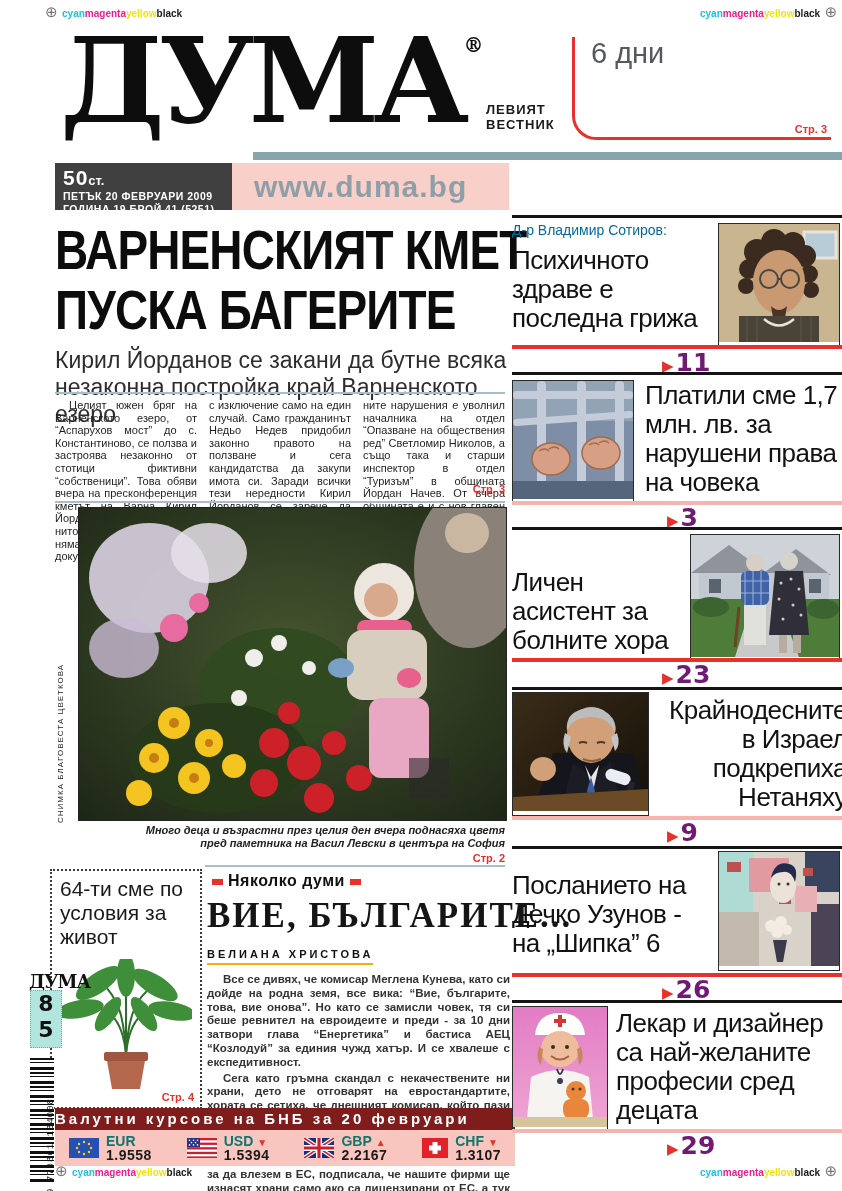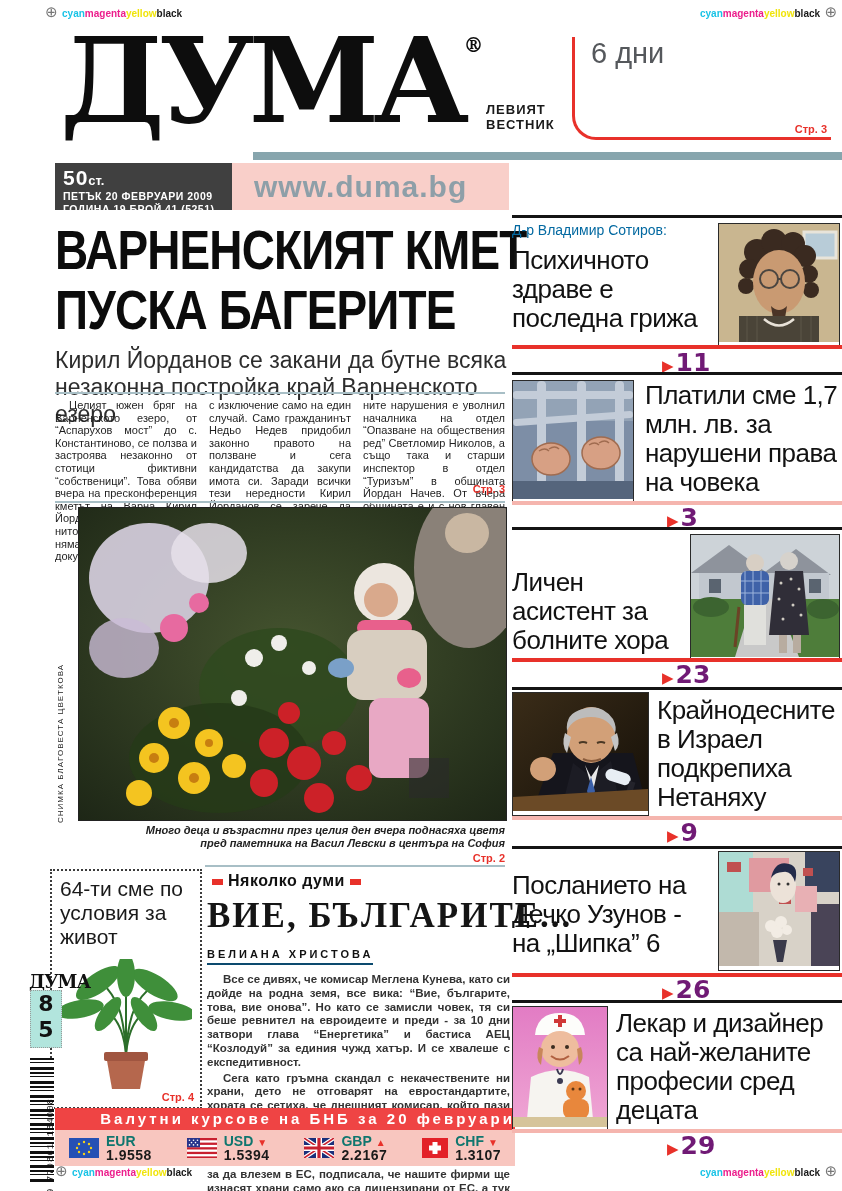--- a/index.html
+++ b/index.html
@@ -54,27 +54,27 @@
   .minilogo{font-family:"DejaVu Serif",serif;font-weight:900;font-size:18px;letter-spacing:-1px;}
   .numbox{background:#b2e5dd;border:1.5px dotted #9a9a9a;text-align:center;}
   .numbox div{font-size:22px;font-weight:bold;line-height:26px;font-family:"DejaVu Sans",sans-serif;}
   .barcode{background:repeating-linear-gradient(to bottom,#111 0 2px,#fff 2px 4px,#111 4px 5px,#fff 5px 9px,#111 9px 12px,#fff 12px 14px);}
   .bcnum{font-family:"Liberation Mono",monospace;font-size:9px;letter-spacing:1px;
          transform:rotate(-90deg);transform-origin:left bottom;white-space:nowrap;}
   
   .rubric{font-size:16px;font-weight:bold;color:#111;letter-spacing:.5px;}
   .rsq{display:inline-block;width:11px;height:6px;background:#e8312a;vertical-align:middle;margin:0 5px;}
   .ophead{font-family:"Liberation Serif",serif;font-weight:bold;font-size:35px;letter-spacing:2px;color:#151515;white-space:nowrap;}
-  .author{font-size:11px;font-weight:bold;letter-spacing:3px;border-bottom:2px solid #0c4a6e;padding-bottom:3px;display:inline-block;}
+  .author{font-size:11px;font-weight:bold;letter-spacing:3px;border-bottom:2px solid #eab308;padding-bottom:3px;display:inline-block;}
   .opbody{font-size:11.5px;line-height:13.8px;font-weight:bold;text-align:justify;color:#333;}
   .opbody p{margin:0 0 2px 0;text-indent:16px;}
   .rd{color:#e8312a;}
   
-  .curhead{background:#ef4444;color:#fff;font-weight:bold;font-size:15px;letter-spacing:3px;
-           text-align:right;line-height:22px;}
+  .curhead{background:#7f1d1d;color:#fff;font-weight:bold;font-size:15px;letter-spacing:3px;
+           text-align:left;line-height:22px;}
   .curbody{background:#f8c6bf;display:flex;align-items:center;justify-content:space-between;padding:0 14px;}
   .curcell{display:flex;align-items:center;gap:7px;}
   .curtxt{line-height:13px;}
   .curcode{font-size:14px;font-weight:bold;color:#0f766e;text-align:center;}
   .curval{font-size:14px;font-weight:bold;color:#1a1a1a;letter-spacing:.5px;}
   .trend{font-size:10px;color:#e8312a;margin-left:4px;}
 </style>
 </head>
 <body>
 
@@ -437,21 +437,21 @@
           </g>
         <rect x="88" y="100" width="8" height="18" fill="#b8aca0"></rect>
           <rect x="102" y="100" width="8" height="18" fill="#b8aca0"></rect>
       </svg>
     </div>
     <div class="abs sbbar-red" style="left:0;top:128px;width:330px;"></div>
     <div class="abs" style="left:150px;top:130px;"><span class="tri">▶</span><span class="pagenum">23</span></div>
   </div>
   <div class="abs sbline" style="left:512px;top:687px;width:330px;"></div>
 
-  <div class="abs" style="left:512px;top:690px;width:330px;height:153px;">
+  <div class="abs" style="left:512px;top:690px;width:330px;height:153px;text-align:right;">
     <div class="abs sbphoto" style="left:0;top:2px;">
       <svg width="135" height="118" viewBox="0 0 135 118">
         <defs>
             <linearGradient id="nbg" x1="0" y1="0" x2="1" y2="1">
           <stop offset="0%" stop-color="#3a2c18"></stop>
               <stop offset="100%" stop-color="#140f08"></stop>
         </linearGradient>
           </defs>
         <rect width="135" height="118" fill="url(#nbg)"></rect>
         <path d="M20 118 L40 60 L120 60 L135 118 Z" fill="#15151c"></path>

